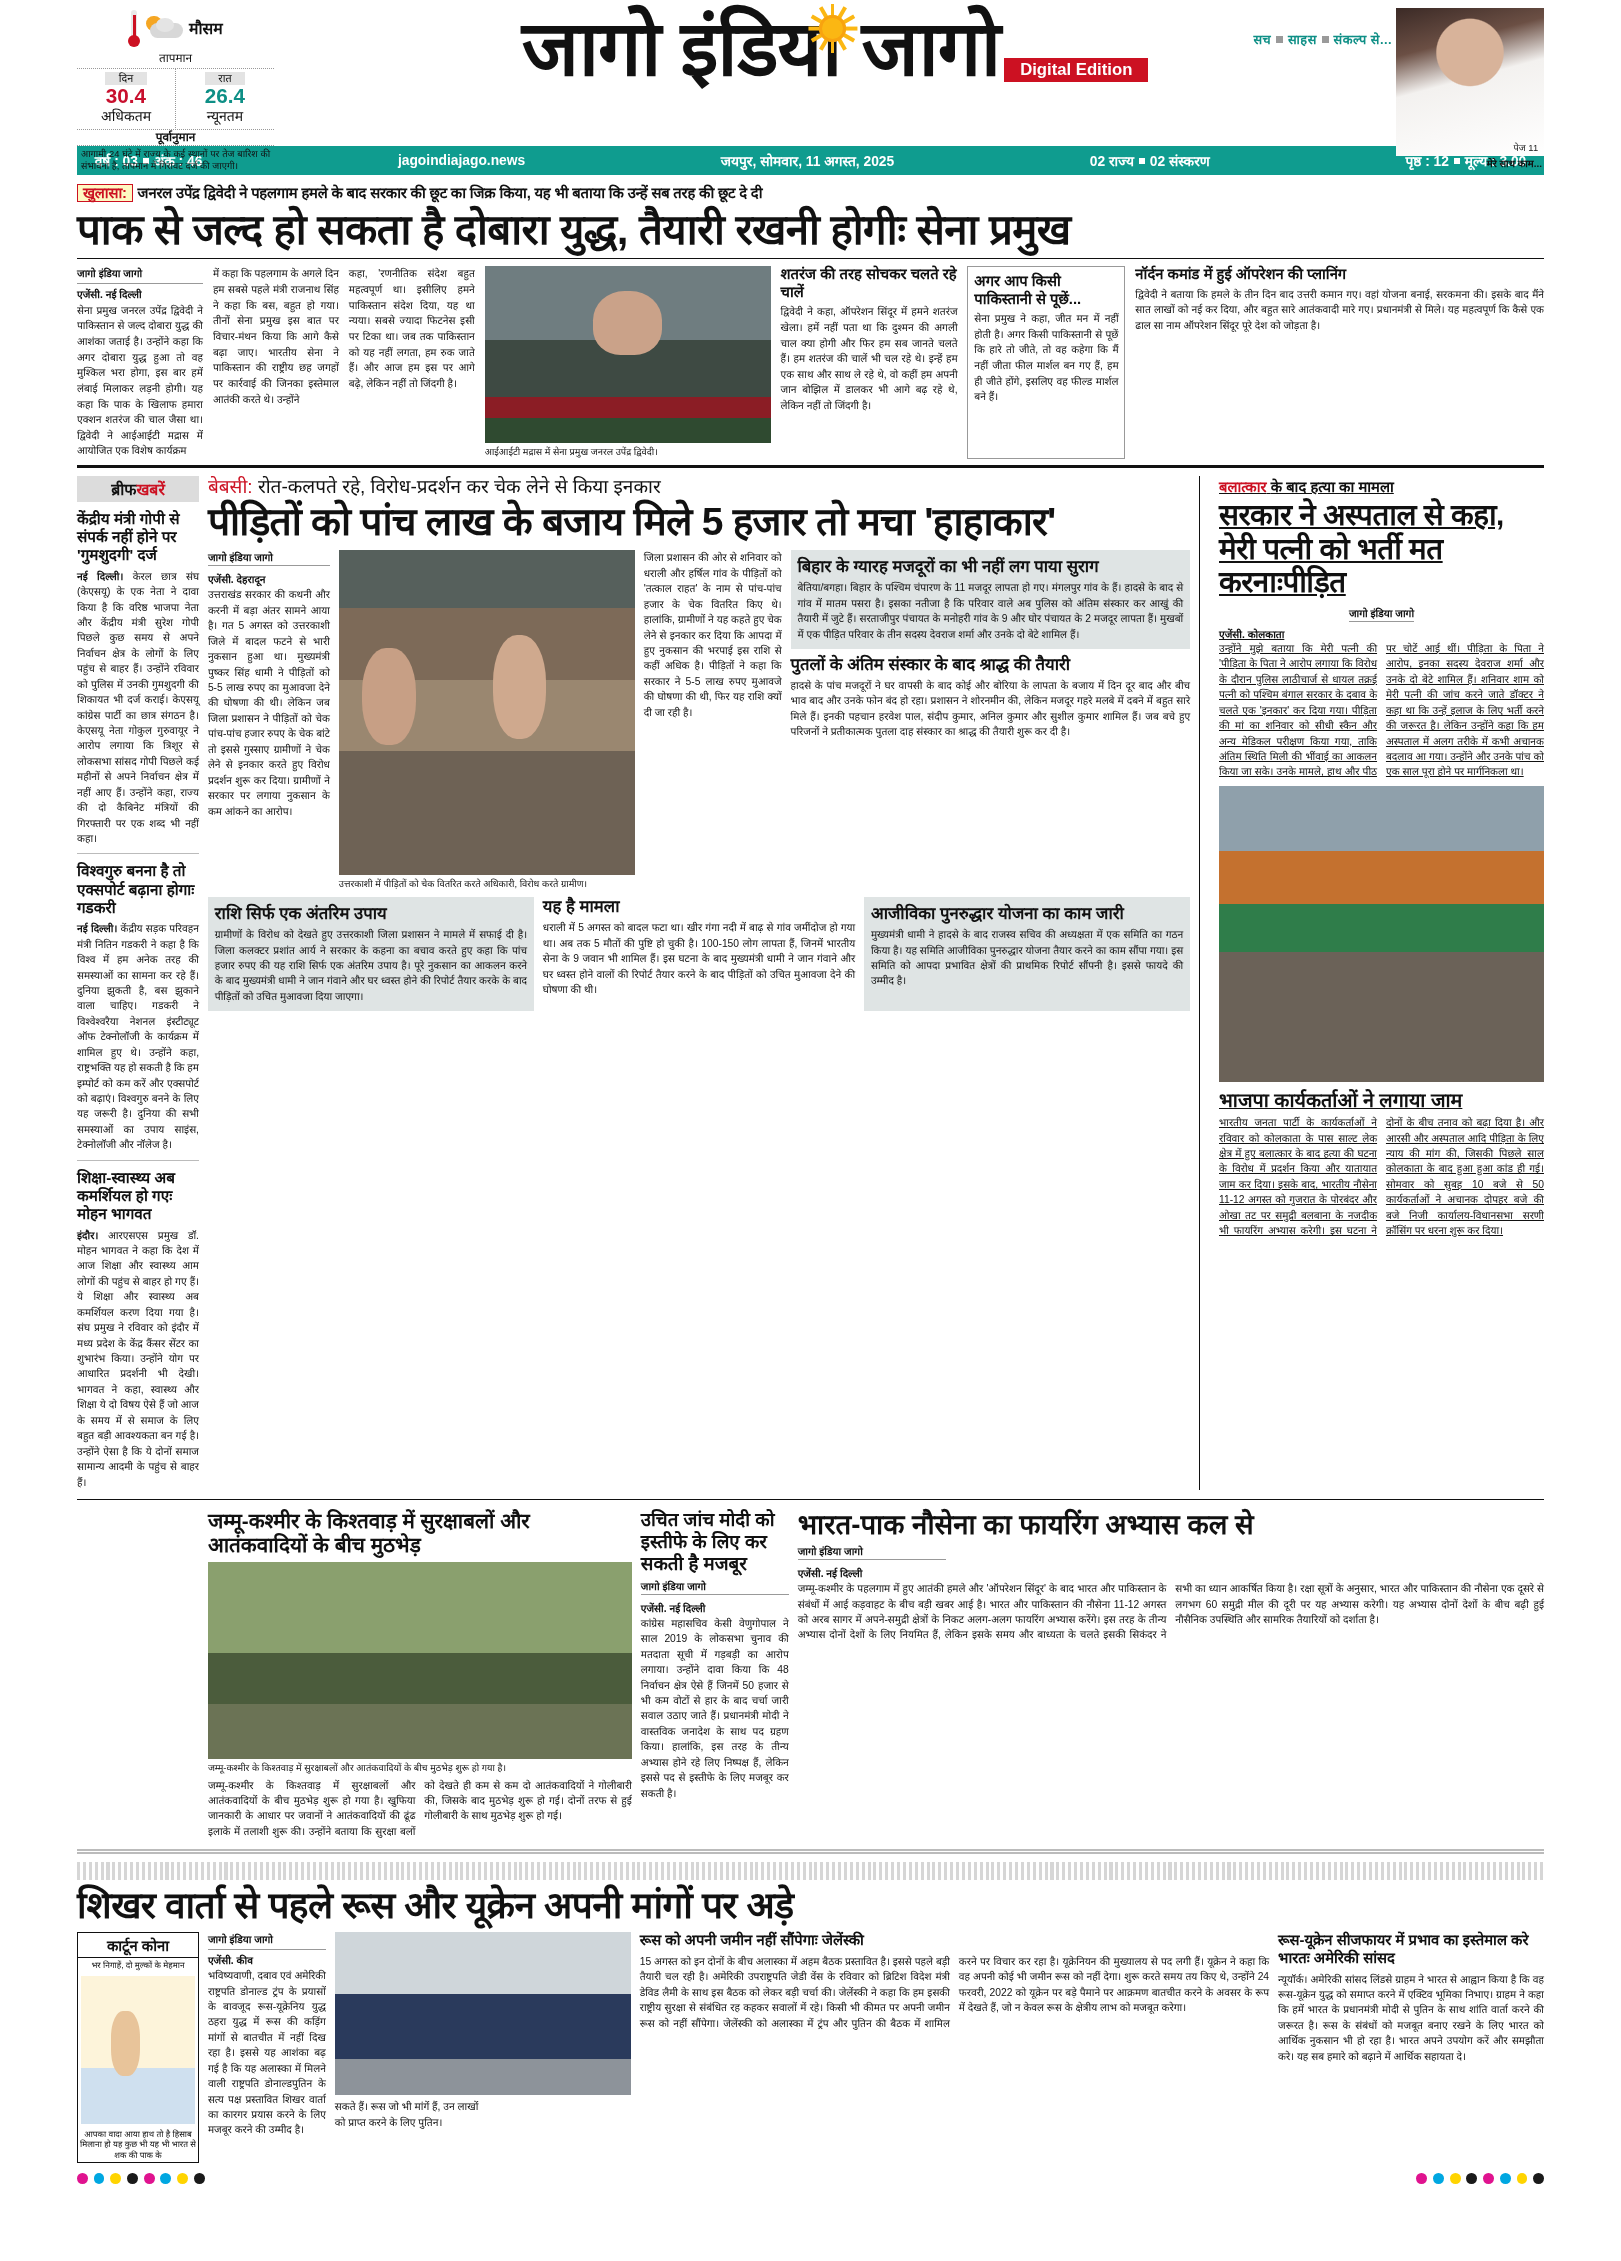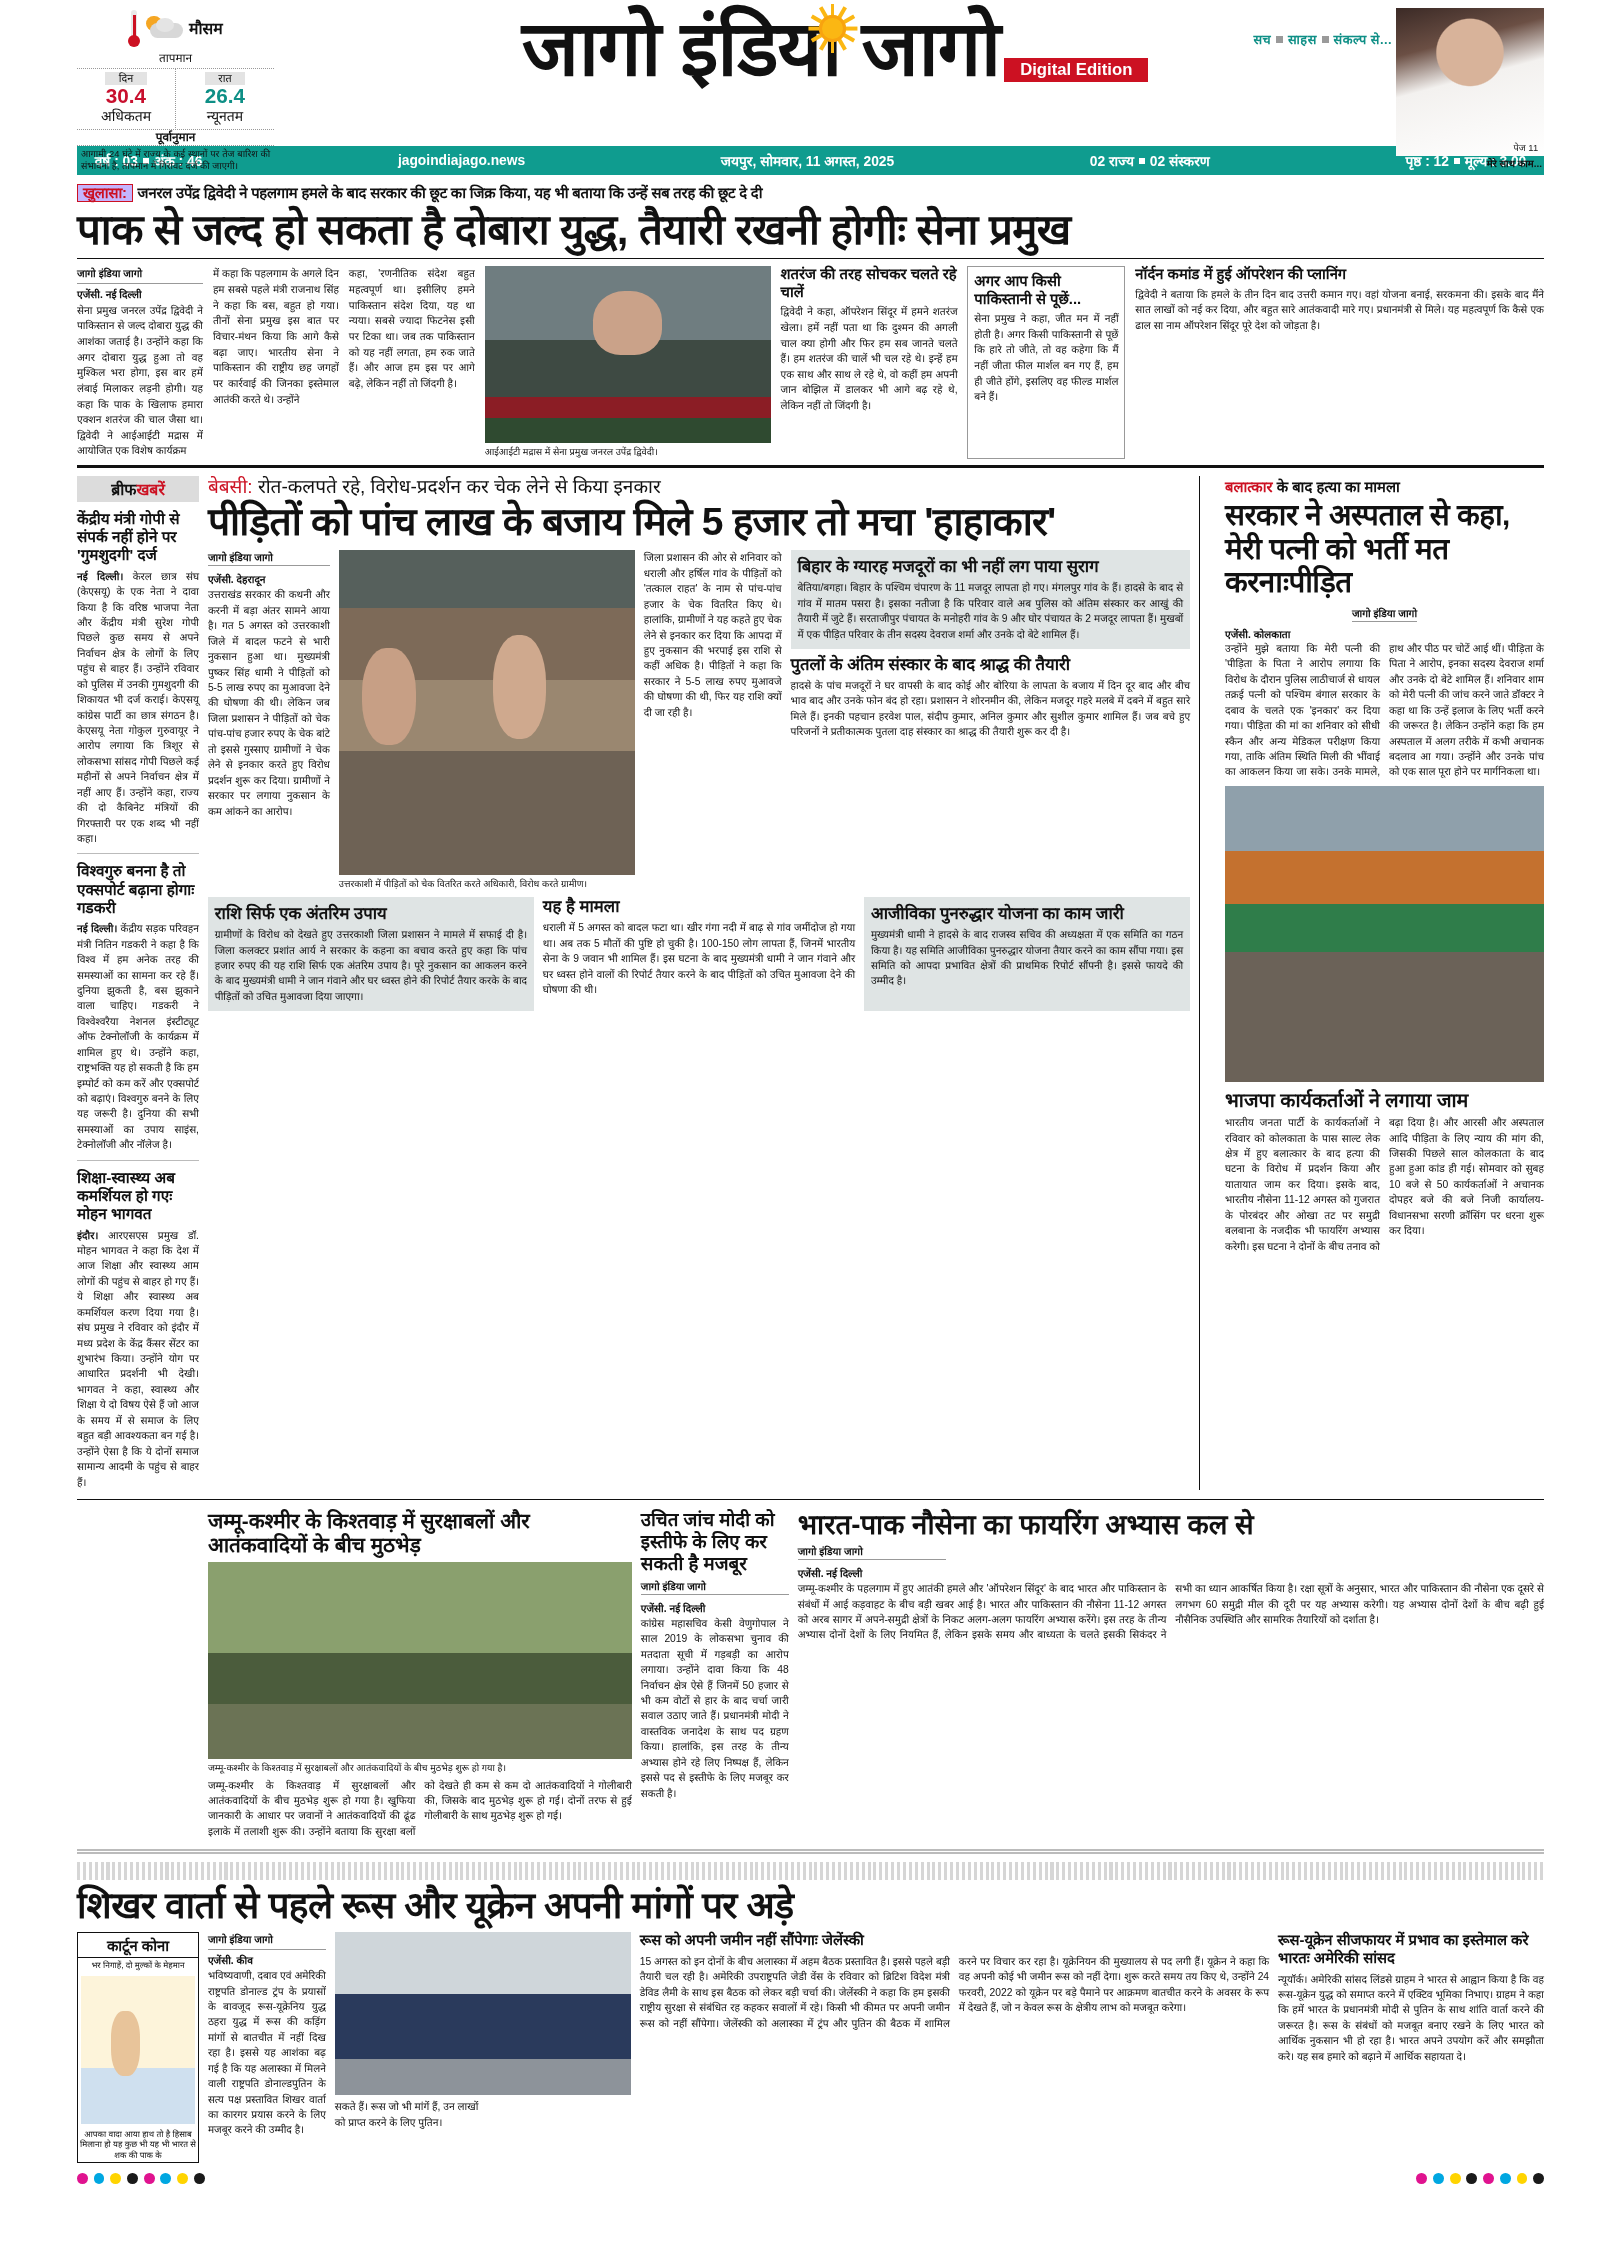--- a/index.html
+++ b/index.html
@@ -53,21 +53,21 @@
   .anchor-cap2 { position:absolute; bottom:2px; right:5.9px; font-size:9.4px; color:#222; }
 
   
   .infobar { background:#0f9c8f; color:#fff; display:flex; justify-content:space-between;
              align-items:center; font-size:13.8px; font-weight:bold; padding:4.9px 17.7px; }
   .infobar .sq { display:inline-block; width:5.9px; height:5.9px; background:#fff; margin:0 4.9px; vertical-align:2px; }
 
   
   .lead { border-bottom:3px solid #111; padding-bottom:5.9px; }
   .kicker { font-size:14.8px; padding:6.9px 0 3.9px; font-weight:bold; letter-spacing:-0.2px;}
-  .kicker .tag { background:#c4b5fd; color:#cc1122; border:1.5px solid #cc1122; padding:0 4.9px; margin-right:4.9px; }
+  .kicker .tag { background:#fef9c3; color:#cc1122; border:1.5px solid #cc1122; padding:0 4.9px; margin-right:4.9px; }
   .lead-head { font-size:42px; font-weight:bold; line-height:1.12; letter-spacing:-0.6px; padding-bottom:5.9px; }
   .lead-body { display:flex; gap:9.9px; border-top:1.5px solid #111; padding-top:6.9px; }
   .byline { font-size:10.3px; font-weight:bold; border-bottom:1px solid #999; display:block; margin-bottom:3px; padding-bottom:1px; }
   .agency { font-size:10.3px; font-weight:bold; }
   .col { font-size:10.3px; line-height:1.52; text-align:justify; }
   .lead-c1 { flex:0 0 126px; }
   .lead-c2 { flex:0 0 126px; }
   .lead-c3 { flex:0 0 126px; }
   .lead-photo { flex:0 0 286px; }
   .photo { width:100%; background:#b9c0c5; display:block; }
@@ -77,21 +77,21 @@
   .ph-cap { font-size:9.4px; padding-top:2px; }
   .lead-c4 { flex:0 0 177px; }
   .box-head { font-size:14.8px; font-weight:bold; line-height:1.18; margin-bottom:3px; }
   .lead-c5 { flex:0 0 158px; border:1px solid #999; padding:5.9px; background:#fff; }
   .lead-c6 { flex:1; }
 
   
   .mid { display:flex; gap:8.9px; padding-top:7.9px; }
   .colA { flex:0 0 122px; }
   .colB { flex:1; }
-  .colC { flex:0 0 345px; border-left:1.5px solid #111; padding-left:25px; }
+  .colC { flex:0 0 345px; border-left:1.5px solid #111; padding-left:19px;text-decoration:underline; }
 
   .brief-head { text-align:center; background:#dcdcdc; font-size:15.8px; font-weight:bold; padding:2px 0; margin-bottom:4.9px; }
   .brief-head .r { color:#cc1122; }
   .mini-head { font-size:15.3px; font-weight:bold; line-height:1.2; margin:7.9px 0 3.9px; }
   hr.sep { border:none; border-top:1px solid #bbb; margin:6.9px 0; }
 
   .b-kicker { font-size:19px; font-weight:normal; line-height:1.2; margin-bottom:2px; }
   .b-kicker .tag { color:#cc1122; }
   .b-head { font-size:39px; font-weight:bold; line-height:1.1; letter-spacing:-0.8px; }
   .b-row { display:flex; gap:8.9px; margin-top:6.9px; }

